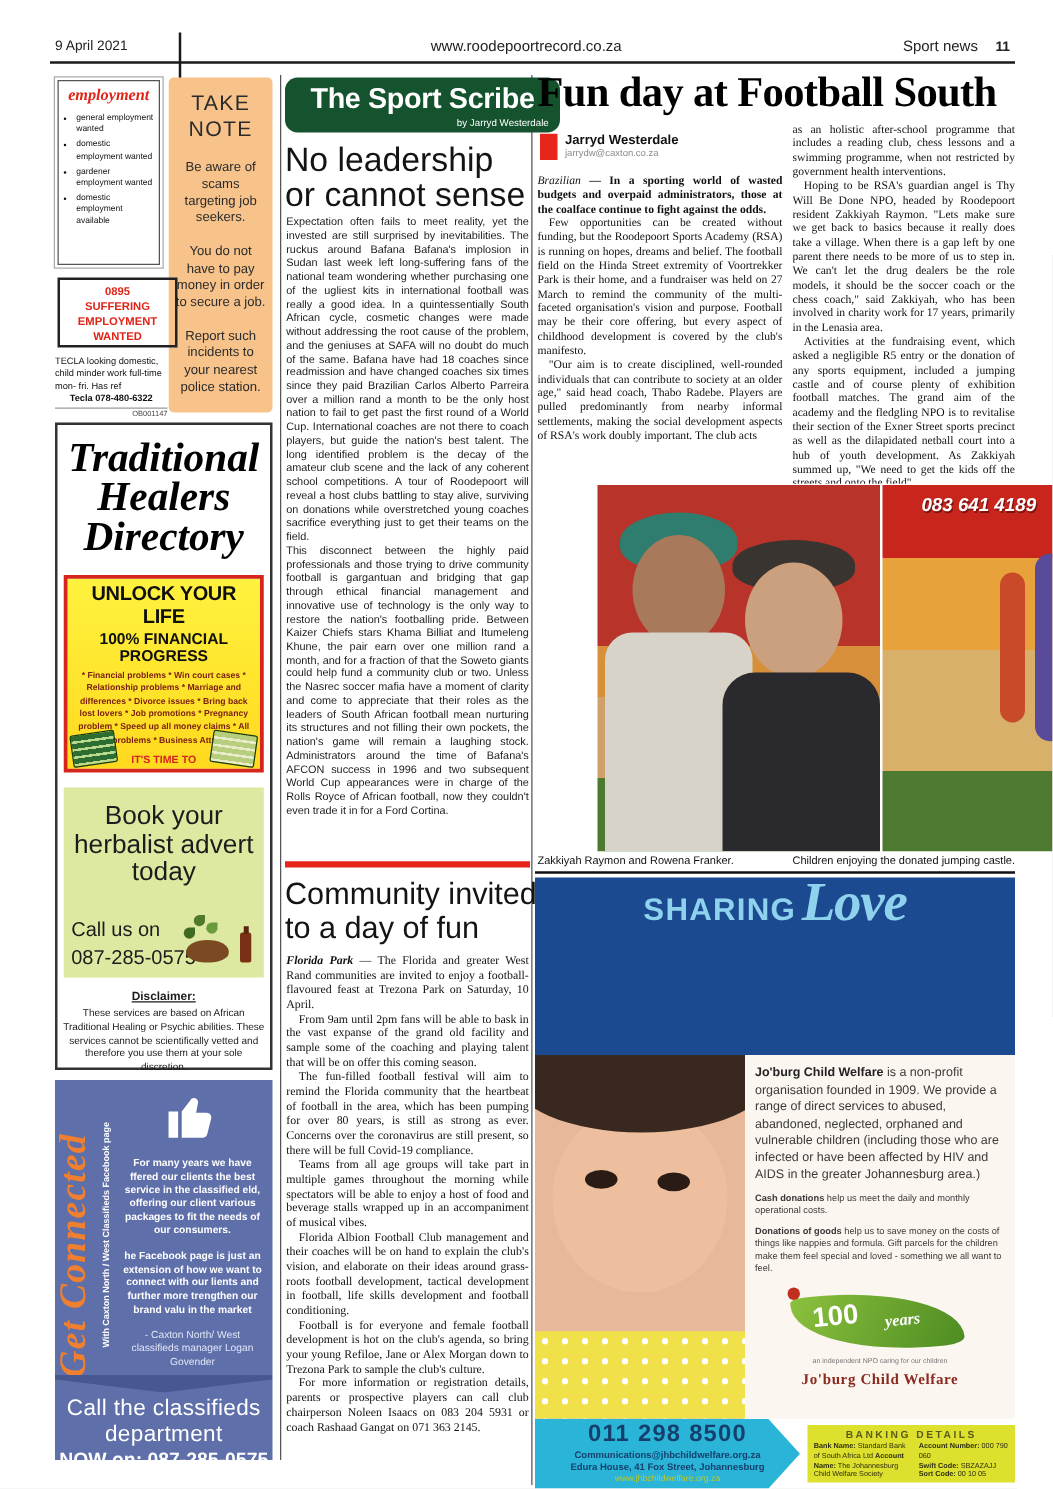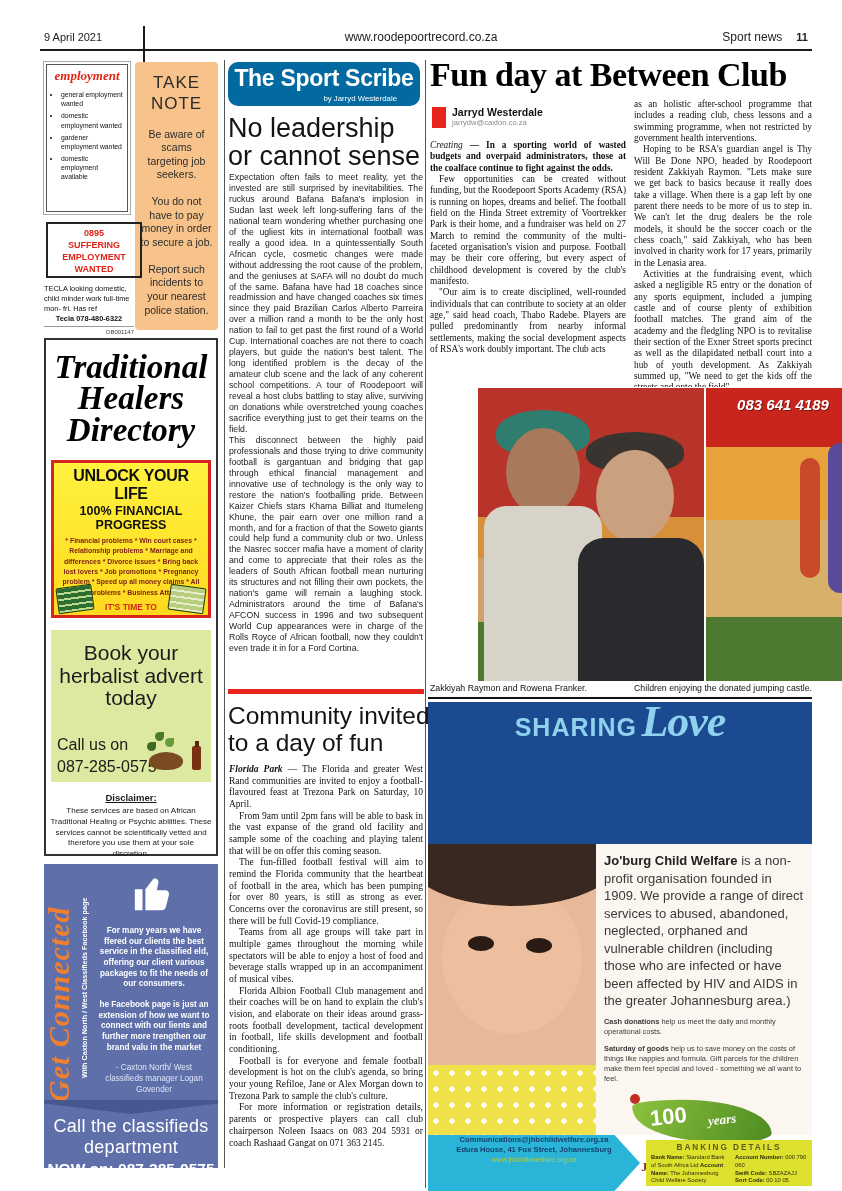--- a/index.html
+++ b/index.html
@@ -62,23 +62,23 @@
   .gc-main{position:absolute;left:52px;top:6px;width:116px;text-align:center;}
   .gc-thumb{width:46px;height:46px;margin:0 auto 8px;}
   .gc-p{font-size:8.2px;font-weight:bold;line-height:1.3;margin-top:10px;}
   .gc-sig{font-size:8.2px;color:#dfe5f6;line-height:1.3;margin-top:10px;}
   .gc-chev{position:absolute;left:0;top:236px;width:174px;height:14px;background:#47578f;clip-path:polygon(0 0,100% 0,100% 25%,50% 100%,0 25%);}
   .gc-footer{position:absolute;left:0;top:252px;width:174px;text-align:center;}
   .gcf-1{font-size:18px;letter-spacing:0.3px;}
   .gcf-2{font-size:15.5px;font-weight:900;margin-top:2px;}
 
   
-  .scribe-badge{left:228px;top:62px;width:192px;height:44px;background:#0369a1;border-radius:10px;color:#fff;}
+  .scribe-badge{left:228px;top:62px;width:220px;height:44px;background:#14532d;border-radius:10px;color:#fff;}
   .sb-title{font-weight:900;font-size:23px;text-align:center;padding-top:3px;letter-spacing:-0.3px;}
-  .sb-by{position:absolute;right:23px;bottom:3px;font-size:7.8px;margin-top:16px;}
+  .sb-by{position:absolute;right:9px;bottom:3px;font-size:7.8px;margin-top:16px;}
   .scribe-headline{left:228px;top:114px;width:198px;font-size:27px;line-height:1.05;color:#141414;font-weight:500;}
   .scribe-body{left:229px;top:172px;width:194px;font-size:8.7px;line-height:1.26;color:#1c1c1c;text-align:justify;}
   .scribe-body p{margin:0;}
   .red-divider{left:228px;top:689px;width:196px;height:5px;background:#e8251d;}
   .community-headline{left:228px;top:703px;width:205px;font-size:24.5px;line-height:1.1;color:#141414;font-weight:500;}
   .community-body{left:229px;top:764px;width:194px;font-family:"Liberation Serif",serif;font-size:9.5px;line-height:1.23;color:#111;text-align:justify;}
   .community-body p{margin:0;}
   .community-body p + p{text-indent:10px;}
   .dateline{font-weight:bold;font-style:italic;}
 
@@ -123,21 +123,21 @@
   .ch-w4{font-family:"Liberation Serif",serif;font-style:italic;font-weight:900;font-size:44px;color:#8ed2ee;letter-spacing:-1px;}
   .ch-body{position:absolute;left:0;top:142px;width:384px;height:291px;background:#fcf6f1;}
   .baby{position:absolute;left:0;top:0;width:168px;height:291px;background:#e8b89a;overflow:hidden;}
   .baby-hair{position:absolute;left:-20px;top:-30px;width:210px;height:92px;background:#38281f;border-radius:50%;}
   .baby-face{position:absolute;left:14px;top:40px;width:140px;height:150px;background:#edbf9e;border-radius:50%;}
   .baby-eye{position:absolute;width:26px;height:15px;background:#2a1c14;border-radius:50%;}
   .be1{left:40px;top:92px;}
   .be2{left:98px;top:94px;}
   .baby-cloth{position:absolute;left:0;bottom:0;width:168px;height:70px;background:#f0e049;background-image:radial-gradient(#fff 22%,transparent 24%);background-size:16px 16px;}
   .ch-text{position:absolute;left:176px;top:8px;width:200px;}
-  .ch-intro{font-size:13px;line-height:1.35;color:#3a3a3a;}
+  .ch-intro{font-size:10px;line-height:1.35;color:#3a3a3a;}
   .ch-intro b{color:#222;}
   .ch-highlight{font-size:13.5px;font-weight:bold;font-style:italic;color:#e03228;line-height:1.18;margin-top:8px;}
   .ch-para{font-size:7.4px;line-height:1.35;color:#3a3a3a;margin-top:7px;}
   .ch-logo{margin-top:10px;text-align:center;position:relative;height:92px;}
   .leaf{position:absolute;left:30px;top:2px;width:136px;height:50px;background:linear-gradient(120deg,#8cc13e,#4e8c22);border-radius:8% 90% 12% 90%;transform:rotate(-6deg);}
   .leaf-100{position:absolute;left:46px;top:10px;font-weight:900;font-size:22px;color:#fff;transform:rotate(-6deg);}
   .leaf-years{position:absolute;left:104px;top:18px;font-family:"Liberation Serif",serif;font-style:italic;font-weight:bold;font-size:13px;color:#fff;transform:rotate(-6deg);}
   .leaf-fig{position:absolute;left:26px;top:0px;width:10px;height:10px;background:#c03020;border-radius:50%;}
   .leaf-tag{position:absolute;left:0;top:56px;width:200px;font-size:5.6px;color:#777;}
   .leaf-name{position:absolute;left:0;top:66px;width:200px;font-family:"Liberation Serif",serif;font-weight:bold;font-size:12px;color:#8a2a20;letter-spacing:0.5px;}
@@ -264,28 +264,28 @@
   <div class="abs community-body">
     <p><span class="dateline">Florida Park</span> <span>— The Florida and greater West Rand communities are invited to enjoy a football-flavoured feast at Trezona Park on Saturday, 10 April.</span></p>
     <p>From 9am until 2pm fans will be able to bask in the vast expanse of the grand old facility and sample some of the coaching and playing talent that will be on offer this coming season.</p>
     <p>The fun-filled football festival will aim to remind the Florida community that the heartbeat of football in the area, which has been pumping for over 80 years, is still as strong as ever. Concerns over the coronavirus are still present, so there will be full Covid-19 compliance.</p>
     <p>Teams from all age groups will take part in multiple games throughout the morning while spectators will be able to enjoy a host of food and beverage stalls wrapped up in an accompaniment of musical vibes.</p>
     <p>Florida Albion Football Club management and their coaches will be on hand to explain the club's vision, and elaborate on their ideas around grass-roots football development, tactical development in football, life skills development and football conditioning.</p>
     <p>Football is for everyone and female football development is hot on the club's agenda, so bring your young Refiloe, Jane or Alex Morgan down to Trezona Park to sample the club's culture.</p>
     <p>For more information or registration details, parents or prospective players can call club chairperson Noleen Isaacs on 083 204 5931 or coach Rashaad Gangat on 071 363 2145.</p>
   </div>
 
-  <div class="abs main-headline">Fun day at Between Club</div>
+  <div class="abs main-headline">Fun day at Football South</div>
   <div class="abs byline">
     <div class="by-icon"></div>
     <div class="by-name">Jarryd Westerdale</div>
     <div class="by-email">jarrydw@caxton.co.za</div>
   </div>
   <div class="abs ma-col ma-col1">
-    <p class="ma-lead"><i>Creating</i> <b>— In a sporting world of wasted budgets and overpaid administrators, those at the coalface continue to fight against the odds.</b></p>
+    <p class="ma-lead"><i>Brazilian</i> <b>— In a sporting world of wasted budgets and overpaid administrators, those at the coalface continue to fight against the odds.</b></p>
     <p>Few opportunities can be created without funding, but the Roodepoort Sports Academy (RSA) is running on hopes, dreams and belief. The football field on the Hinda Street extremity of Voortrekker Park is their home, and a fundraiser was held on 27 March to remind the community of the multi-faceted organisation's vision and purpose. Football may be their core offering, but every aspect of childhood development is covered by the club's manifesto.</p>
     <p>"Our aim is to create disciplined, well-rounded individuals that can contribute to society at an older age," said head coach, Thabo Radebe. Players are pulled predominantly from nearby informal settlements, making the social development aspects of RSA's work doubly important. The club acts</p>
   </div>
   <div class="abs ma-col ma-col2">
     <p>as an holistic after-school programme that includes a reading club, chess lessons and a swimming programme, when not restricted by government health interventions.</p>
     <p>Hoping to be RSA's guardian angel is Thy Will Be Done NPO, headed by Roodepoort resident Zakkiyah Raymon. "Lets make sure we get back to basics because it really does take a village. When there is a gap left by one parent there needs to be more of us to step in. We can't let the drug dealers be the role models, it should be the soccer coach or the chess coach," said Zakkiyah, who has been involved in charity work for 17 years, primarily in the Lenasia area.</p>
     <p>Activities at the fundraising event, which asked a negligible R5 entry or the donation of any sports equipment, included a jumping castle and of course plenty of exhibition football matches. The grand aim of the academy and the fledgling NPO is to revitalise their section of the Exner Street sports precinct as well as the dilapidated netball court into a hub of youth development. As Zakkiyah summed up, "We need to get the kids off the streets and onto the field".</p>
   </div>
 
   <div class="abs photo photo-left">
@@ -318,32 +318,33 @@
       <div class="baby">
         <div class="baby-face"></div>
         <div class="baby-hair"></div>
         <div class="baby-eye be1"></div>
         <div class="baby-eye be2"></div>
         <div class="baby-cloth"></div>
       </div>
       <div class="ch-text">
         <div class="ch-intro"><b>Jo'burg Child Welfare</b><span> is a non-profit organisation founded in 1909. We provide a range of direct services to abused, abandoned, neglected, orphaned and vulnerable children (including those who are infected or have been affected by HIV and AIDS in the greater Johannesburg area.)</span></div>
         <div class="ch-para"><b>Cash donations</b><span> help us meet the daily and monthly operational costs.</span></div>
-        <div class="ch-para"><b>Saturday of goods</b><span> help us to save money on the costs of things like nappies and formula. Gift parcels for the children make them feel special and loved - something we all want to feel.</span></div>
+        <div class="ch-para"><b>Donations of goods</b><span> help us to save money on the costs of things like nappies and formula. Gift parcels for the children make them feel special and loved - something we all want to feel.</span></div>
         <div class="ch-logo">
           <div class="leaf"></div>
           <div class="leaf-fig"></div>
           <div class="leaf-100">100</div>
           <div class="leaf-years">years</div>
           <div class="leaf-tag">an independent NPO caring for our children</div>
           <div class="leaf-name">Jo'burg Child Welfare</div>
         </div>
       </div>
     </div>
     <div class="ch-cyan">
+      <div class="cy-phone">011 298 8500</div>
       <div class="cy-line">Communications@jhbchildwelfare.org.za</div>
       <div class="cy-line">Edura House, 41 Fox Street, Johannesburg</div>
       <div class="cy-web">www.jhbchildwelfare.org.za</div>
     </div>
     <div class="ch-yellow">
       <div class="bk-title">BANKING DETAILS</div>
       <div class="bk-cols">
         <div class="bk-col" style="width:52%;">
           <b>Bank Name:</b>
           <span>Standard Bank of South Africa Ltd</span>

